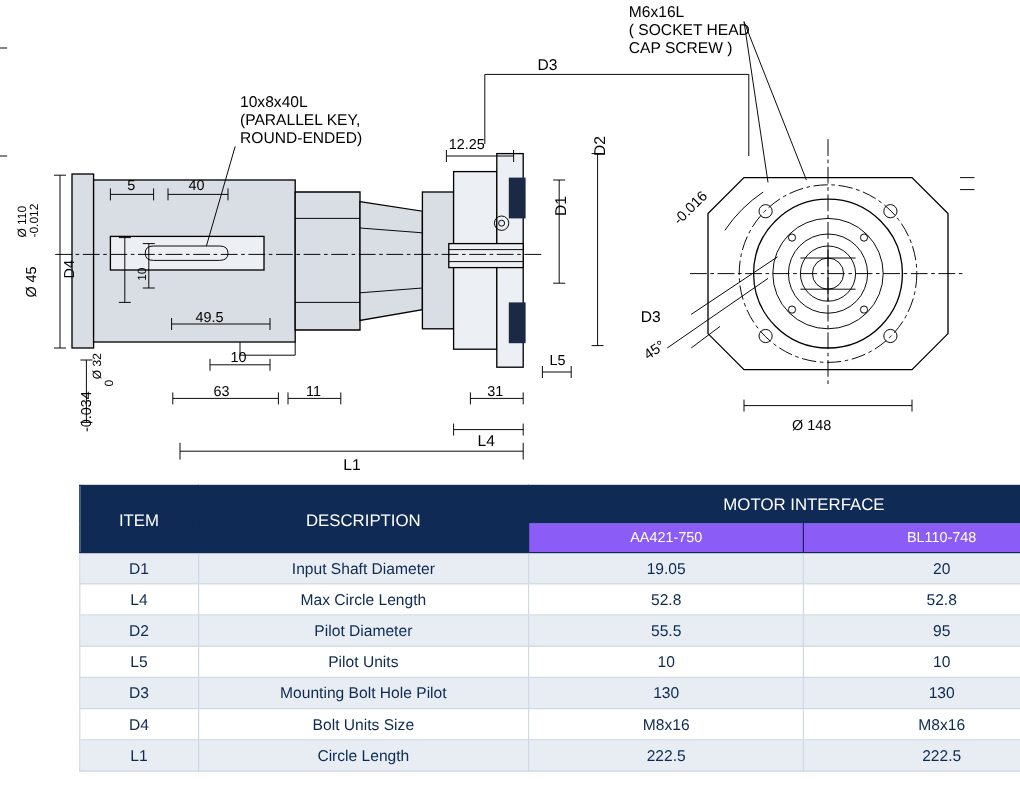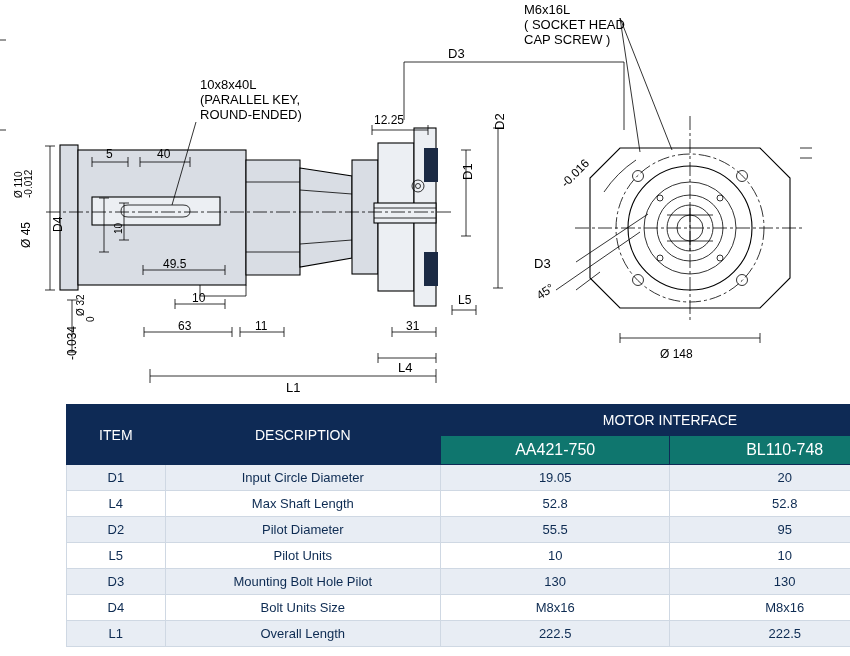--- a/index.html
+++ b/index.html
@@ -44,23 +44,23 @@
   }
   .spec-table thead th {
     background: #0e2a55;
     color: #ffffff;
     font-weight: normal;
     font-size: 14px;
     padding: 7px 4px;
     border-color: #0e2a55;
   }
   .spec-table thead th.sub {
-    font-size: 16px;
+    font-size: 12px;
     padding: 5px 4px;
-    background: #0f766e;
+    background: #8b5cf6;
   }
   .col-item { width: 86px; }
   .col-desc { width: 256px; }
   .col-val { width: 212px; }
   .spec-table tbody td {
     padding: 5px 4px;
     font-size: 13px;
   }
   .spec-table tbody tr.even td { background: #e8edf4; }
   .spec-table tbody tr.odd td { background: #ffffff; }
@@ -293,27 +293,27 @@
       <th colspan="2">MOTOR INTERFACE</th>
     </tr>
     <tr>
       <th class="col-val sub">AA421-750</th>
       <th class="col-val sub">BL110-748</th>
     </tr>
   </thead>
   <tbody>
     <tr class="even">
       <td class="item">D1</td>
-      <td>Input Circle Diameter</td>
+      <td>Input Shaft Diameter</td>
       <td>19.05</td>
       <td>20</td>
     </tr>
     <tr class="odd">
       <td class="item">L4</td>
-      <td>Max Shaft Length</td>
+      <td>Max Circle Length</td>
       <td>52.8</td>
       <td>52.8</td>
     </tr>
     <tr class="even">
       <td class="item">D2</td>
       <td>Pilot Diameter</td>
       <td>55.5</td>
       <td>95</td>
     </tr>
     <tr class="odd">
@@ -329,18 +329,18 @@
       <td>130</td>
     </tr>
     <tr class="odd">
       <td class="item">D4</td>
       <td>Bolt Units Size</td>
       <td>M8x16</td>
       <td>M8x16</td>
     </tr>
     <tr class="even">
       <td class="item">L1</td>
-      <td>Overall Length</td>
+      <td>Circle Length</td>
       <td>222.5</td>
       <td>222.5</td>
     </tr>
   </tbody>
 </table>
 
 </body></html>

